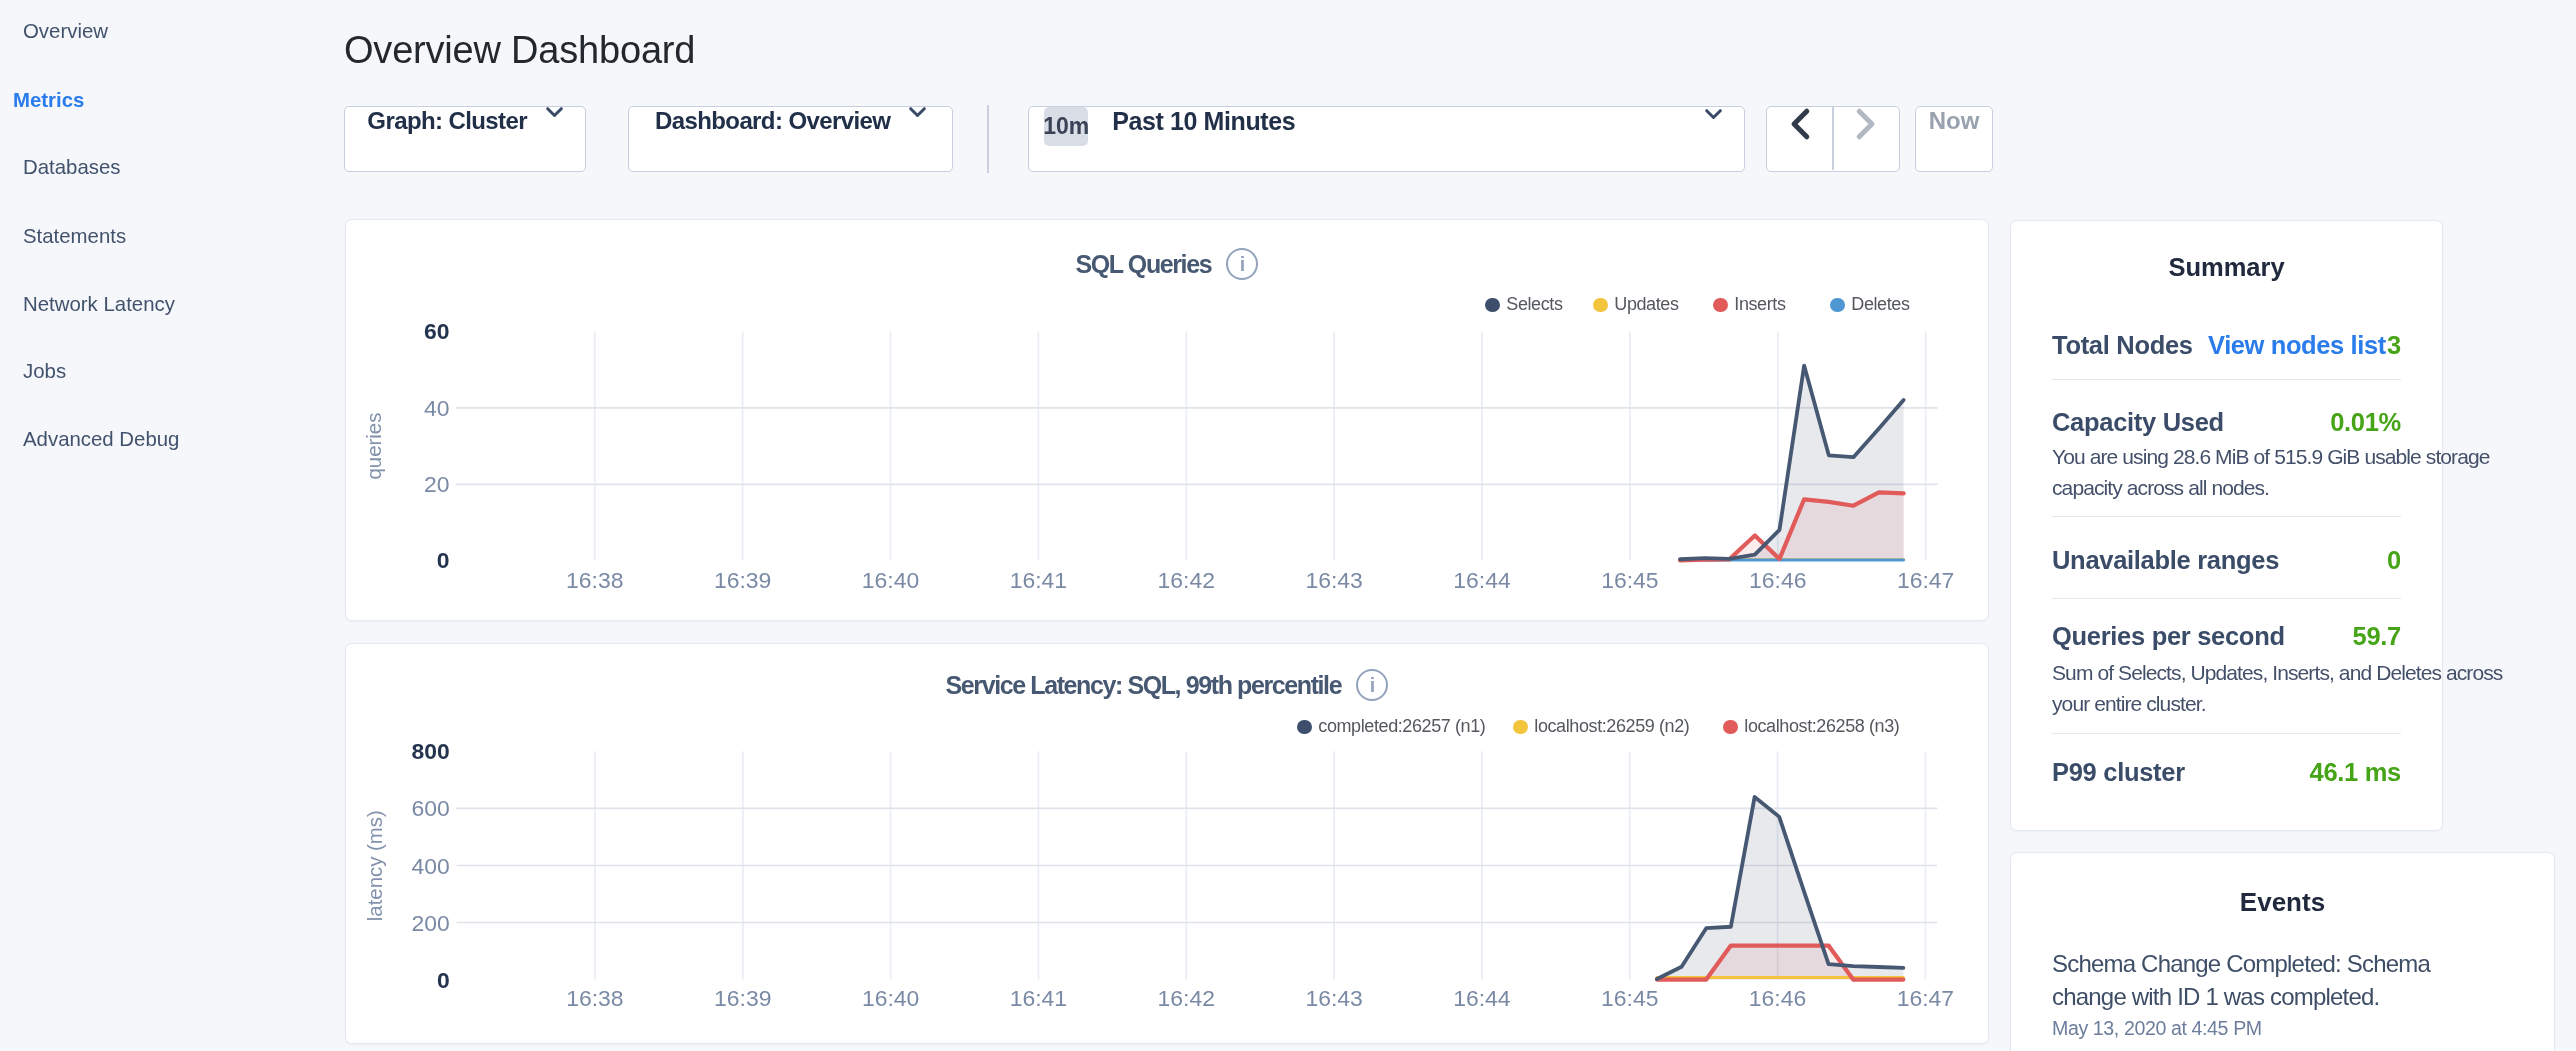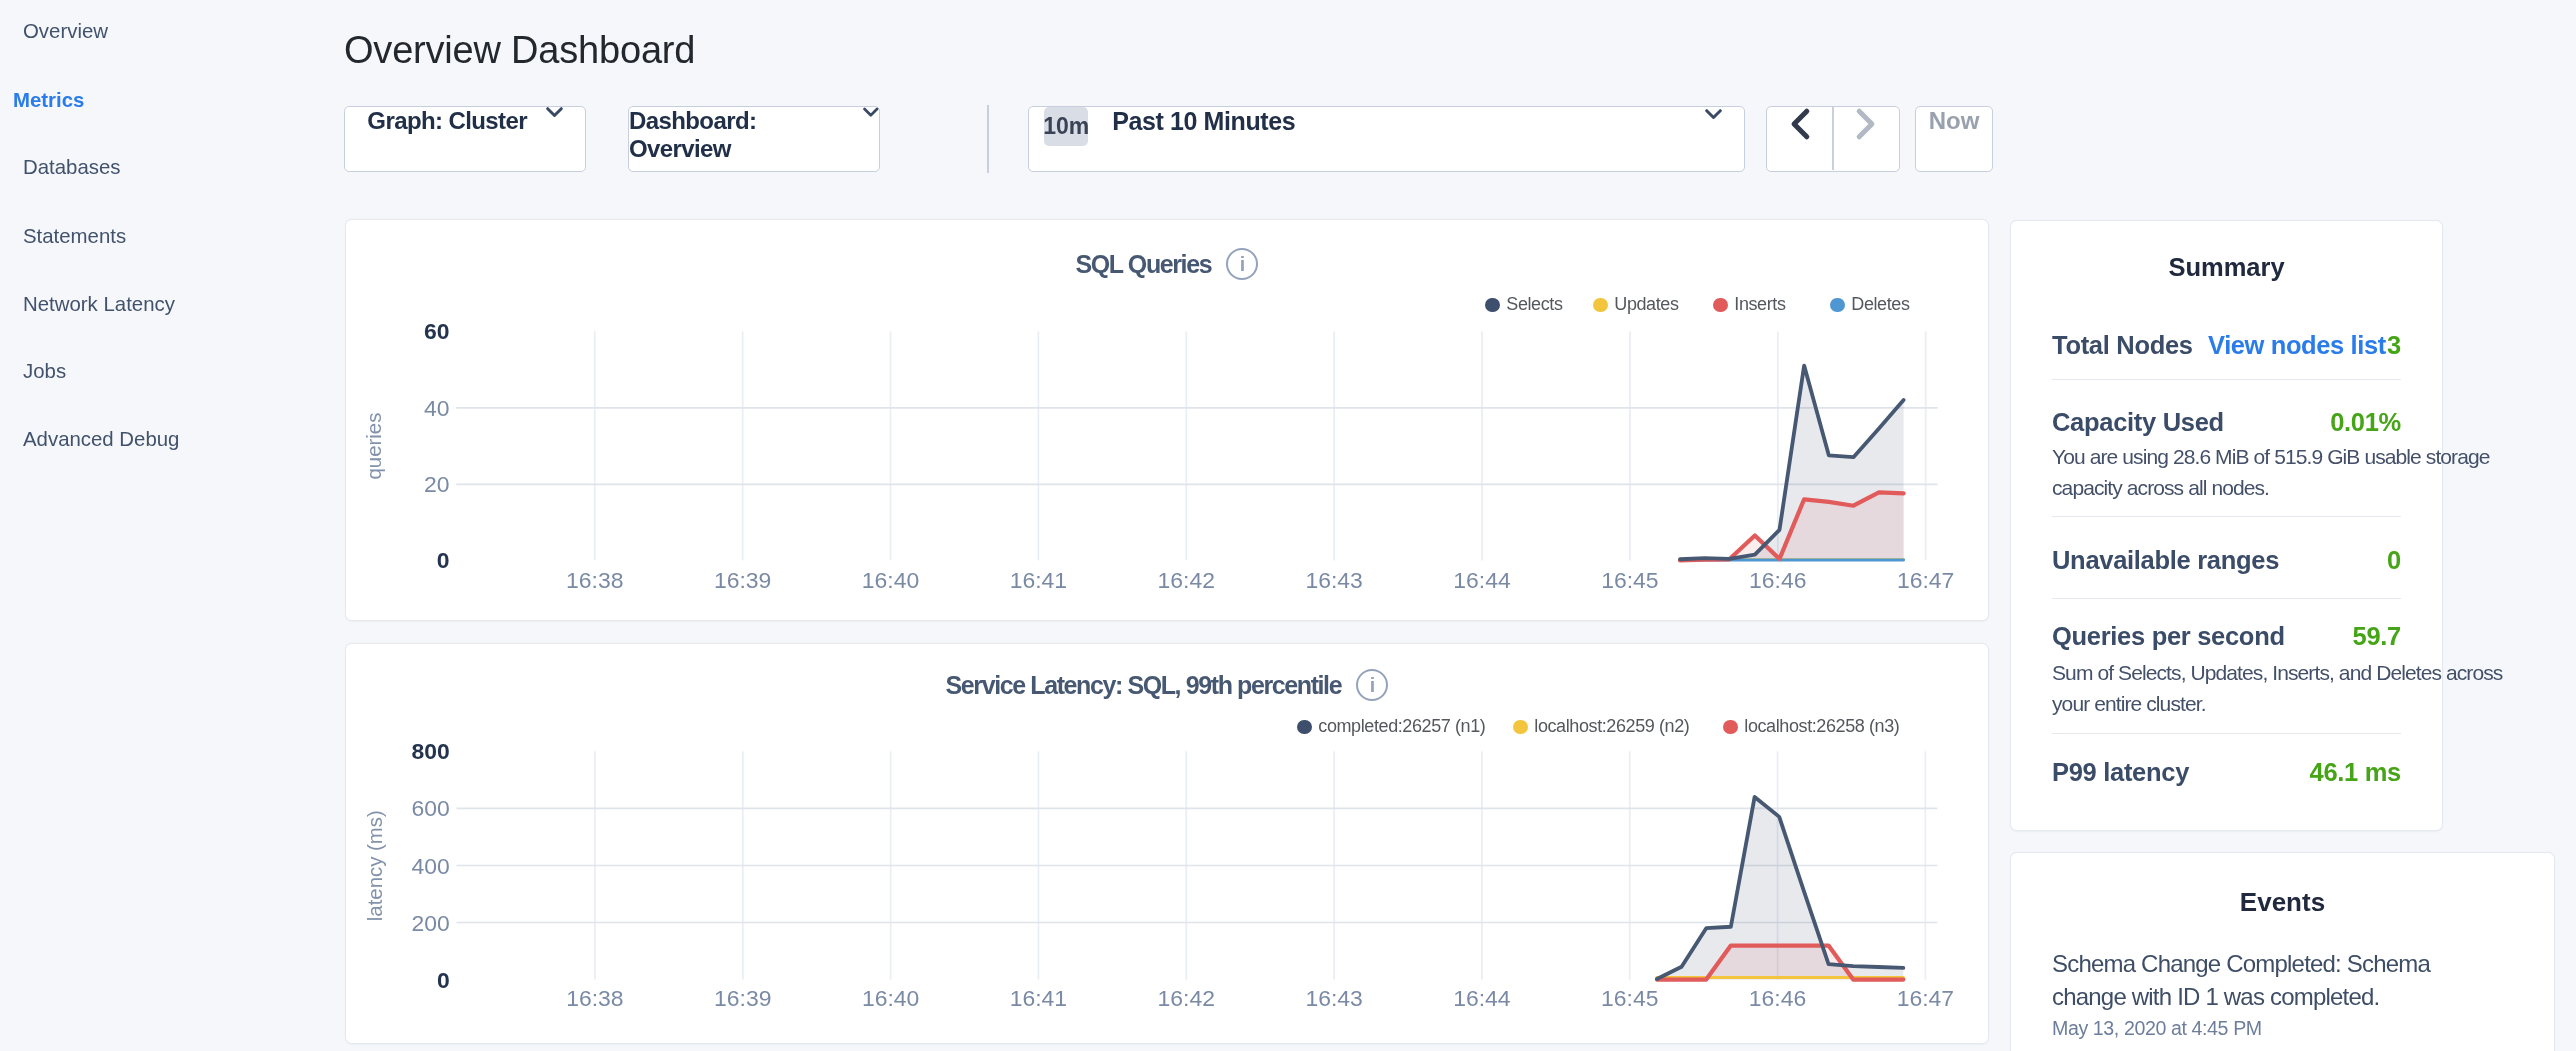--- a/index.html
+++ b/index.html
@@ -31,21 +31,21 @@
 <div class="nav" style="left:23px; top:427px;">Advanced Debug</div>
 
 <div class="title">Overview Dashboard</div>
 
 <div class="ctrl" style="left:344px; width:242px; gap:18.7px;">
     <span class="lbl">Graph: Cluster</span>
     <svg width="17" height="10.2" viewBox="0 0 20 12">
       <polyline points="2,2 10,10 18,2" fill="none" stroke="#3a4a66" stroke-width="3.5" stroke-linecap="round" stroke-linejoin="round"></polyline>
     </svg>
   </div>
-<div class="ctrl" style="left:628px; width:252px; gap:18.7px;">
+<div class="ctrl" style="left:628px; width:325px; gap:18.7px;">
     <span class="lbl">Dashboard: Overview</span>
     <svg width="17" height="10.2" viewBox="0 0 20 12">
       <polyline points="2,2 10,10 18,2" fill="none" stroke="#3a4a66" stroke-width="3.5" stroke-linecap="round" stroke-linejoin="round"></polyline>
     </svg>
   </div>
 <div class="abs" style="left:987px; top:105px; width:1.7px; height:68px; background:#c9cfdd;"></div>
 <div class="ctrl" style="left:1028px; width:717px; justify-content:flex-start; padding:0 22px 0 15.3px;">
   <span style="background:#d9dde6; border-radius:5.1px; width:44px; height:39px; display:inline-flex; align-items:center; justify-content:center; font-size:23px; font-weight:700; color:#3a4356;">10m</span>
   <span class="lbl" style="margin-left:24px; letter-spacing:-0.4px; font-size:25px;">Past 10 Minutes</span>
   <span style="margin-left:auto;"><svg width="17" height="10.2" viewBox="0 0 20 12">
@@ -195,21 +195,21 @@
       <span class="val">0</span>
     </div>
   <div class="sdiv" style="top:377px;"></div>
   <div class="srow" style="top:399px;">
       <span>Queries per second</span>
       <span class="val">59.7</span>
     </div>
   <div class="spara" style="top:436px;">Sum of Selects, Updates, Inserts, and Deletes across<br>your entire cluster.</div>
   <div class="sdiv" style="top:512px;"></div>
   <div class="srow" style="top:535px;">
-      <span>P99 latency</span>
+      <span>P99 cluster</span>
       <span class="val">46.1 ms</span>
     </div>
 </div>
 
 <div class="card" style="left:2010px; top:852px; width:545px; height:238px;">
   <div style="position:absolute; top:34px; width:100%; text-align:center; font-size:26px; font-weight:700; color:#20293d;">Events</div>
   <div style="position:absolute; left:41px; top:94px; font-size:24px; color:#3f4e67; line-height:33px; letter-spacing:-0.8px; white-space:nowrap;">Schema Change Completed: Schema<br>change with ID 1 was completed.</div>
   <div style="position:absolute; left:41px; top:164px; font-size:19.6px; color:#6d7d9c; letter-spacing:-0.4px;">May 13, 2020 at 4:45 PM</div>
 </div>
 

